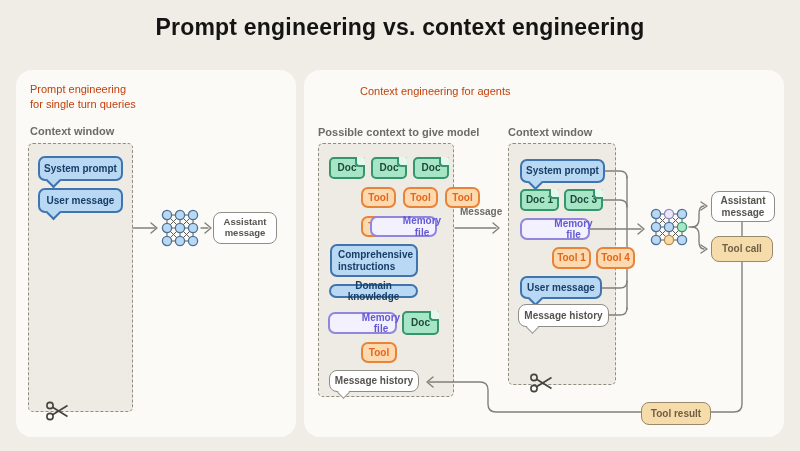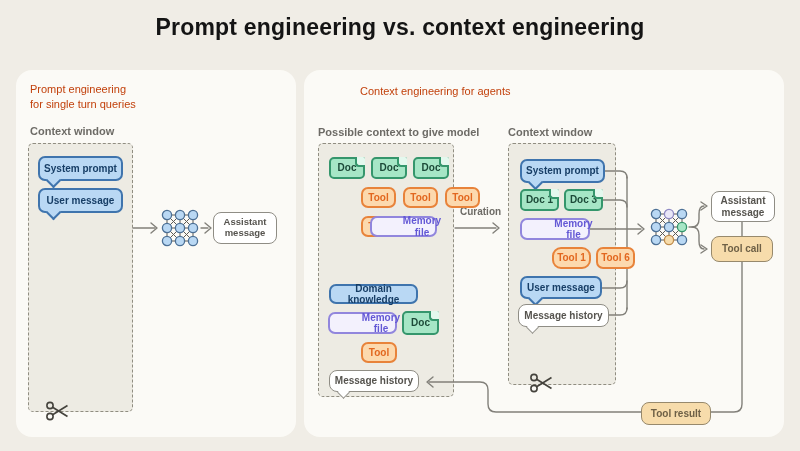--- a/index.html
+++ b/index.html
@@ -111,47 +111,48 @@
       <circle cx="5" cy="5.5" r="3.1"></circle>
         <circle cx="5" cy="16.5" r="3.1"></circle>
       <line x1="7.6" y1="7.2" x2="22.5" y2="16.5"></line>
       <line x1="7.6" y1="14.8" x2="22.5" y2="5.5"></line>
     </g>
   </svg>
 
   <div class="heading" style="left:320px;top:84px;margin-left:40px;">Context engineering for agents</div>
   <div class="sublabel" style="left:318px;top:126px;">Possible context to give model</div>
   <div class="sublabel" style="left:508px;top:126px;">Context window</div>
-  <div class="sublabel" style="left:460px;top:206px;font-size:10px;">Curation</div>
+  <div class="sublabel" style="left:460px;top:206px;font-size:10px;">Message</div>
 
   <div class="chip green" style="left:329px;top:157px;width:36px;height:22px;">Doc</div>
   <div class="chip green" style="left:371px;top:157px;width:36px;height:22px;">Doc</div>
   <div class="chip green" style="left:413px;top:157px;width:36px;height:22px;">Doc</div>
 
   <div class="chip orange" style="left:329px;top:187px;width:35px;height:21px;">Tool</div>
   <div class="chip orange" style="left:371px;top:187px;width:35px;height:21px;">Tool</div>
   <div class="chip orange" style="left:413px;top:187px;width:35px;height:21px;">Tool</div>
 
   <div class="chip orange" style="left:329px;top:216px;width:35px;height:21px;">Tool</div>
   <div class="chip purple" style="left:370px;top:216px;width:67px;height:21px;">Memory file</div>
 
-  <div class="chip blue" style="left:329px;top:284px;width:89px;height:20px;">Domain knowledge</div>
+  <div class="chip blue leftalign" style="left:330px;top:244px;width:88px;height:33px;">Comprehensive instructions</div>
+  <div class="chip blue" style="left:329px;top:284px;width:89px;height:14px;">Domain knowledge</div>
 
   <div class="chip purple" style="left:328px;top:312px;width:69px;height:22px;">Memory file</div>
   <div class="chip green" style="left:402px;top:311px;width:37px;height:24px;">Doc</div>
 
   <div class="chip orange" style="left:329px;top:342px;width:36px;height:21px;">Tool</div>
   <div class="chip whitebox whitebubble" style="left:329px;top:370px;width:90px;height:22px;">Message history</div>
 
   <div class="chip blue bubble" style="left:520px;top:159px;width:85px;height:24px;">System prompt</div>
   <div class="chip green" style="left:520px;top:189px;width:39px;height:22px;">Doc 1</div>
   <div class="chip green" style="left:564px;top:189px;width:39px;height:22px;">Doc 3</div>
   <div class="chip purple" style="left:520px;top:218px;width:70px;height:22px;">Memory file</div>
-  <div class="chip orange" style="left:520px;top:247px;width:39px;height:22px;border-radius:9px;">Tool 1</div>
-  <div class="chip orange" style="left:564px;top:247px;width:39px;height:22px;">Tool 6</div>
+  <div class="chip orange" style="left:520px;top:247px;width:39px;height:22px;">Tool 1</div>
+  <div class="chip orange" style="left:564px;top:247px;width:39px;height:22px;">Tool 4</div>
   <div class="chip blue bubble" style="left:520px;top:276px;width:82px;height:23px;">User message</div>
   <div class="chip whitebox whitebubble" style="left:518px;top:304px;width:91px;height:23px;">Message history</div>
 
   <svg class="icon" style="left:529px;top:372px;" width="26" height="22" viewBox="0 0 26 22">
     <g stroke="#44423c" stroke-width="1.6" fill="none">
       <circle cx="5" cy="5.5" r="3.1"></circle>
         <circle cx="5" cy="16.5" r="3.1"></circle>
       <line x1="7.6" y1="7.2" x2="22.5" y2="16.5"></line>
       <line x1="7.6" y1="14.8" x2="22.5" y2="5.5"></line>
     </g>

